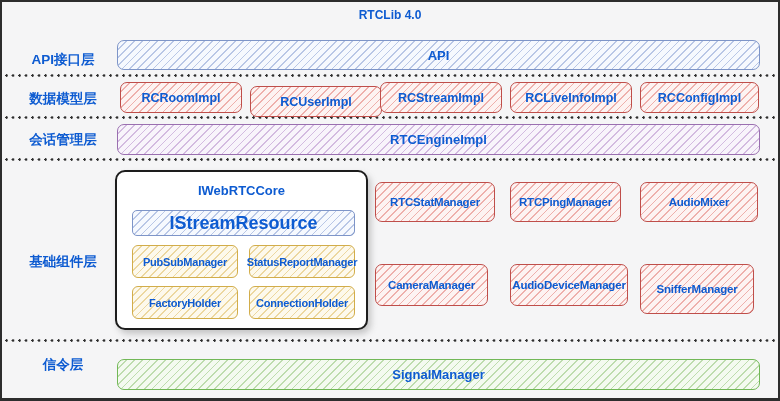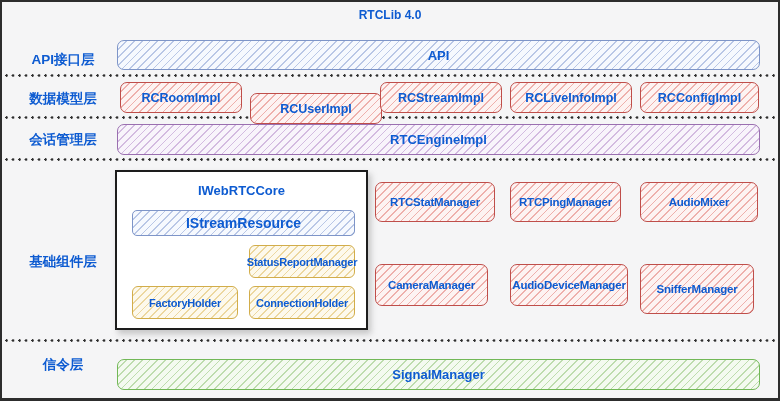--- a/index.html
+++ b/index.html
@@ -51,28 +51,28 @@
     border-color: var(--green-border, #72b857);
     background: repeating-linear-gradient(135deg, var(--green-line, #bedcae) 0 1.2px, transparent 1.2px 5.5px), var(--green-bg, #f4faf0);
     margin-top: 16px;
   }
   .model-box { font-size:12.5px; }
   .manager-box { font-size:11.5px; letter-spacing:-0.2px; }
   .core {
     position:absolute; left:113px; top:168px; width:253px; height:160px; box-sizing:border-box;
     background: var(--core-bg, #ffffff);
     border: 2px solid var(--core-border, #1d1d1d);
-    border-radius:0;
+    border-radius:10px;
     box-shadow: 3px 4px 6px rgba(110,110,110,0.35);
   }
   .core-title {
     position:absolute; top:11px; left:0; width:100%; text-align:center;
     font-size:13px; font-weight:bold; color: var(--text-blue, #0d5bd1);
   }
-  .stream-box { left:15px; top:38px; width:223px; height:26px; font-size:14px; border-radius:5px; }
+  .stream-box { left:15px; top:38px; width:223px; height:26px; font-size:18px; border-radius:5px; }
   .module-box { font-size:11px; letter-spacing:-0.2px; border-radius:6px; }
 </style>
 </head>
 <body>
 
 <div class="canvas">
 
   <div class="title">RTCLib 4.0</div>
 
   <div class="dots" style="top:72px"></div>
@@ -82,30 +82,31 @@
 
   <div class="layer-label" style="top:49px">API接口层</div>
   <div class="layer-label" style="top:88px">数据模型层</div>
   <div class="layer-label" style="top:129px">会话管理层</div>
   <div class="layer-label" style="top:251px">基础组件层</div>
   <div class="layer-label" style="top:354px">信令层</div>
 
   <div class="sbox blue band" style="left:115px;top:38px;width:643px;height:30px">API</div>
 
   <div class="sbox red model-box" style="left:118px;top:80px;width:122px;height:31px">RCRoomImpl</div>
-  <div class="sbox red model-box" style="left:248px;top:91px;width:132px;height:31px">RCUserImpl</div>
+  <div class="sbox red model-box" style="left:248px;top:84px;width:132px;height:31px">RCUserImpl</div>
   <div class="sbox red model-box" style="left:378px;top:80px;width:122px;height:31px">RCStreamImpl</div>
   <div class="sbox red model-box" style="left:508px;top:80px;width:122px;height:31px">RCLiveInfoImpl</div>
   <div class="sbox red model-box" style="left:638px;top:80px;width:119px;height:31px">RCConfigImpl</div>
 
   <div class="sbox purple band" style="left:115px;top:122px;width:643px;height:31px">RTCEngineImpl</div>
 
   <div class="core">
     <div class="core-title">IWebRTCCore</div>
     <div class="sbox blue stream-box">IStreamResource</div>
+    <div class="sbox yellow module-box" style="left:15px;top:73px;width:106px;height:33px">PubSubManager</div>
     <div class="sbox yellow module-box" style="left:132px;top:73px;width:106px;height:33px">StatusReportManager</div>
     <div class="sbox yellow module-box" style="left:15px;top:114px;width:106px;height:33px">FactoryHolder</div>
     <div class="sbox yellow module-box" style="left:132px;top:114px;width:106px;height:33px">ConnectionHolder</div>
   </div>
 
   <div class="sbox red manager-box" style="left:373px;top:180px;width:120px;height:40px">RTCStatManager</div>
   <div class="sbox red manager-box" style="left:508px;top:180px;width:111px;height:40px">RTCPingManager</div>
   <div class="sbox red manager-box" style="left:638px;top:180px;width:118px;height:40px">AudioMixer</div>
   <div class="sbox red manager-box" style="left:373px;top:262px;width:113px;height:42px">CameraManager</div>
   <div class="sbox red manager-box" style="left:508px;top:262px;width:118px;height:42px">AudioDeviceManager</div>

